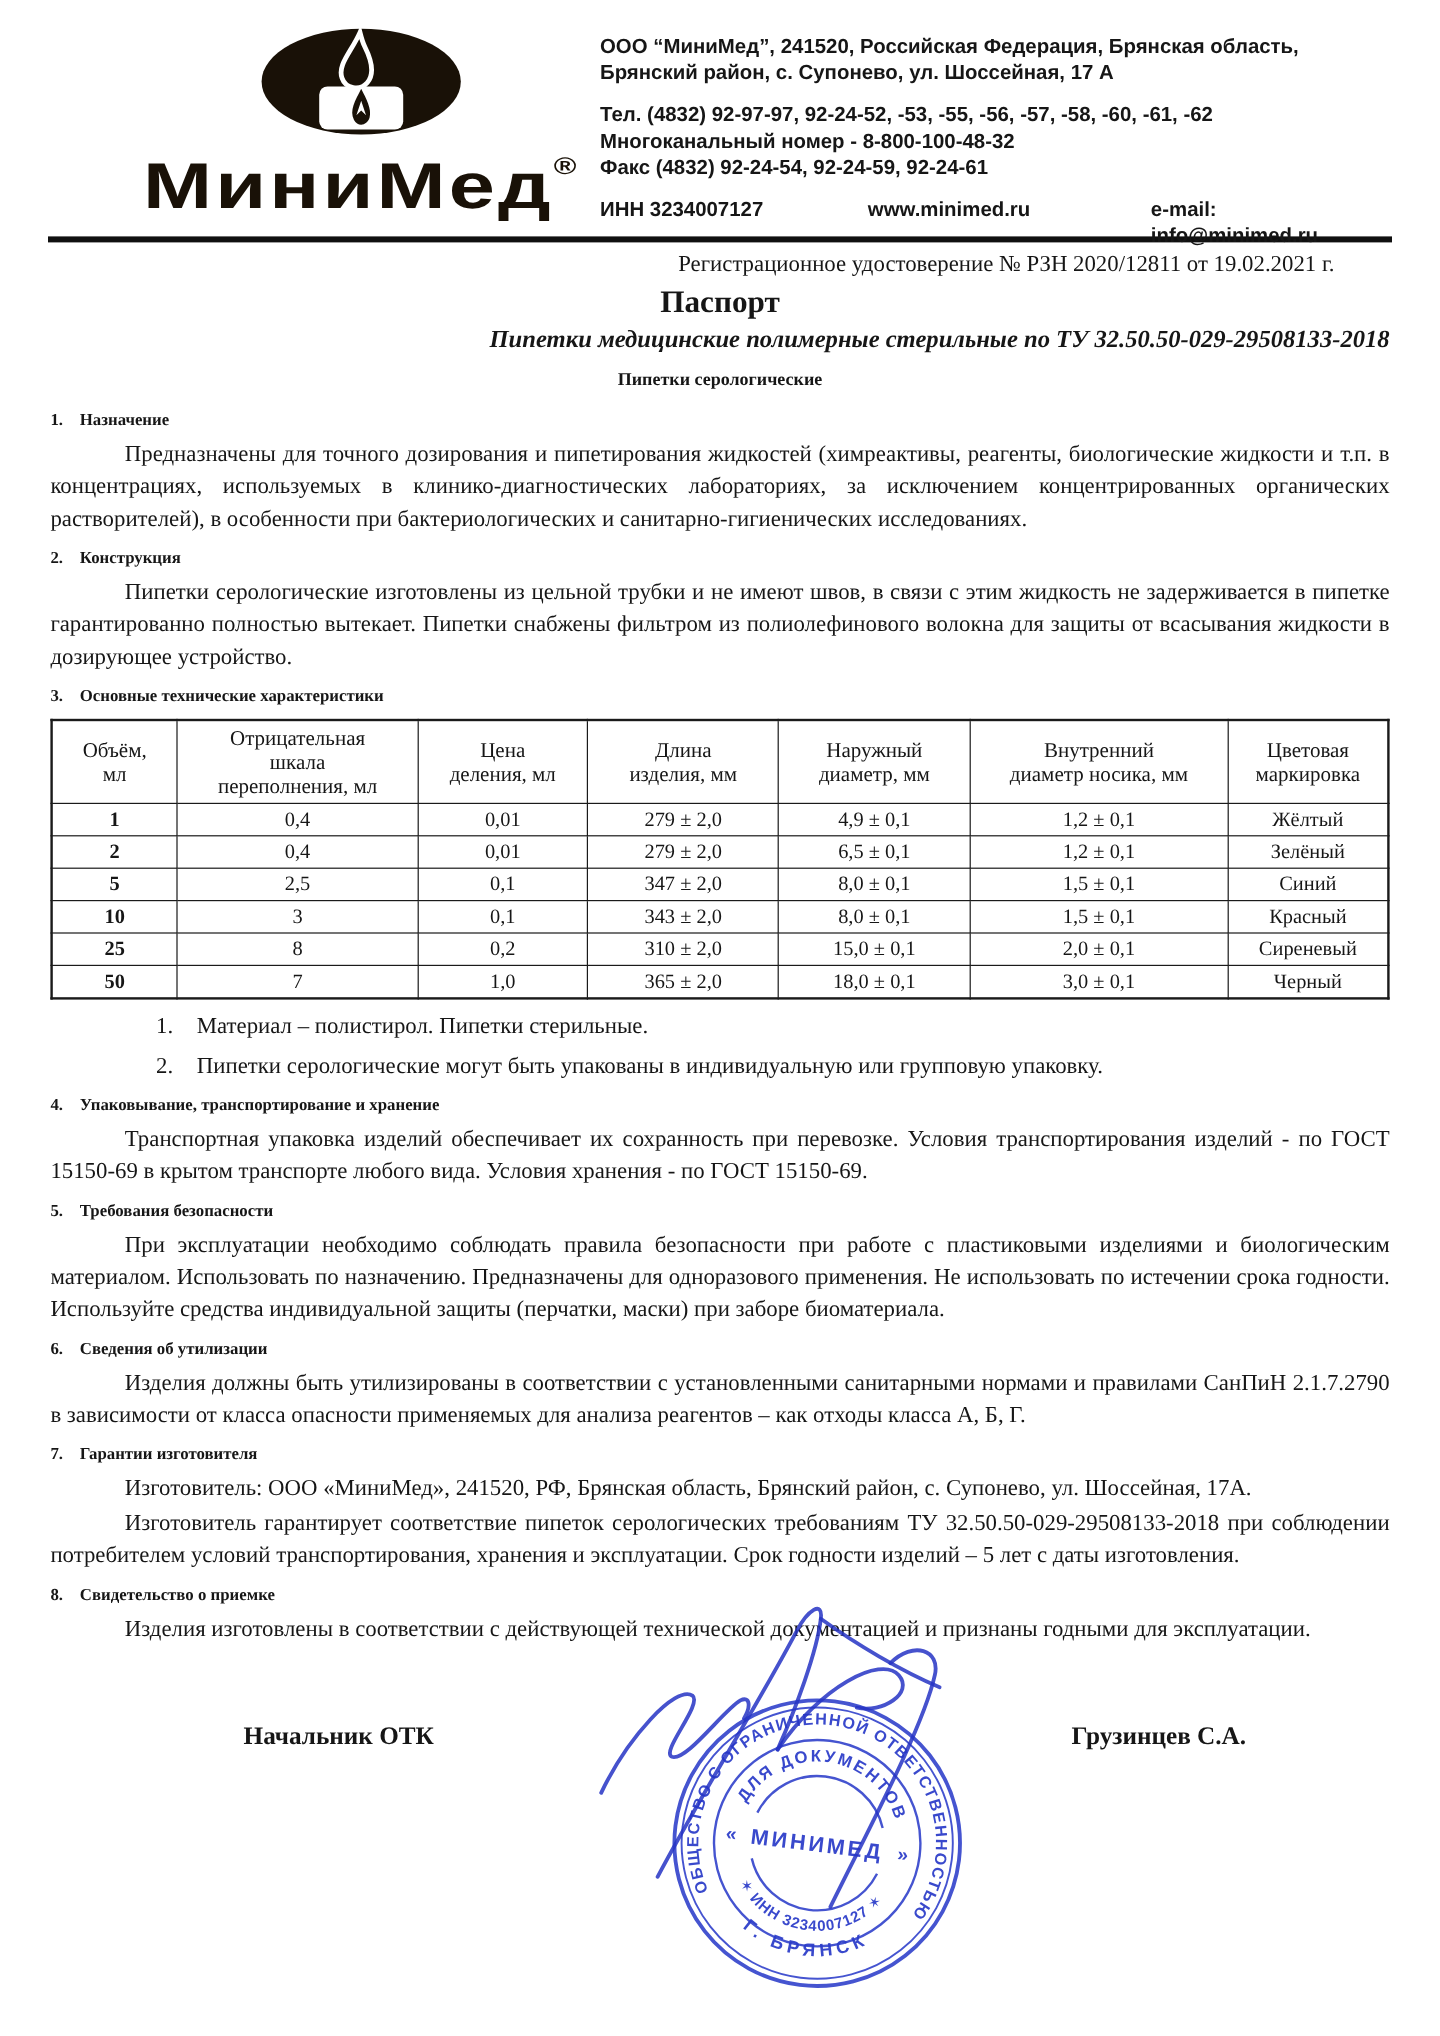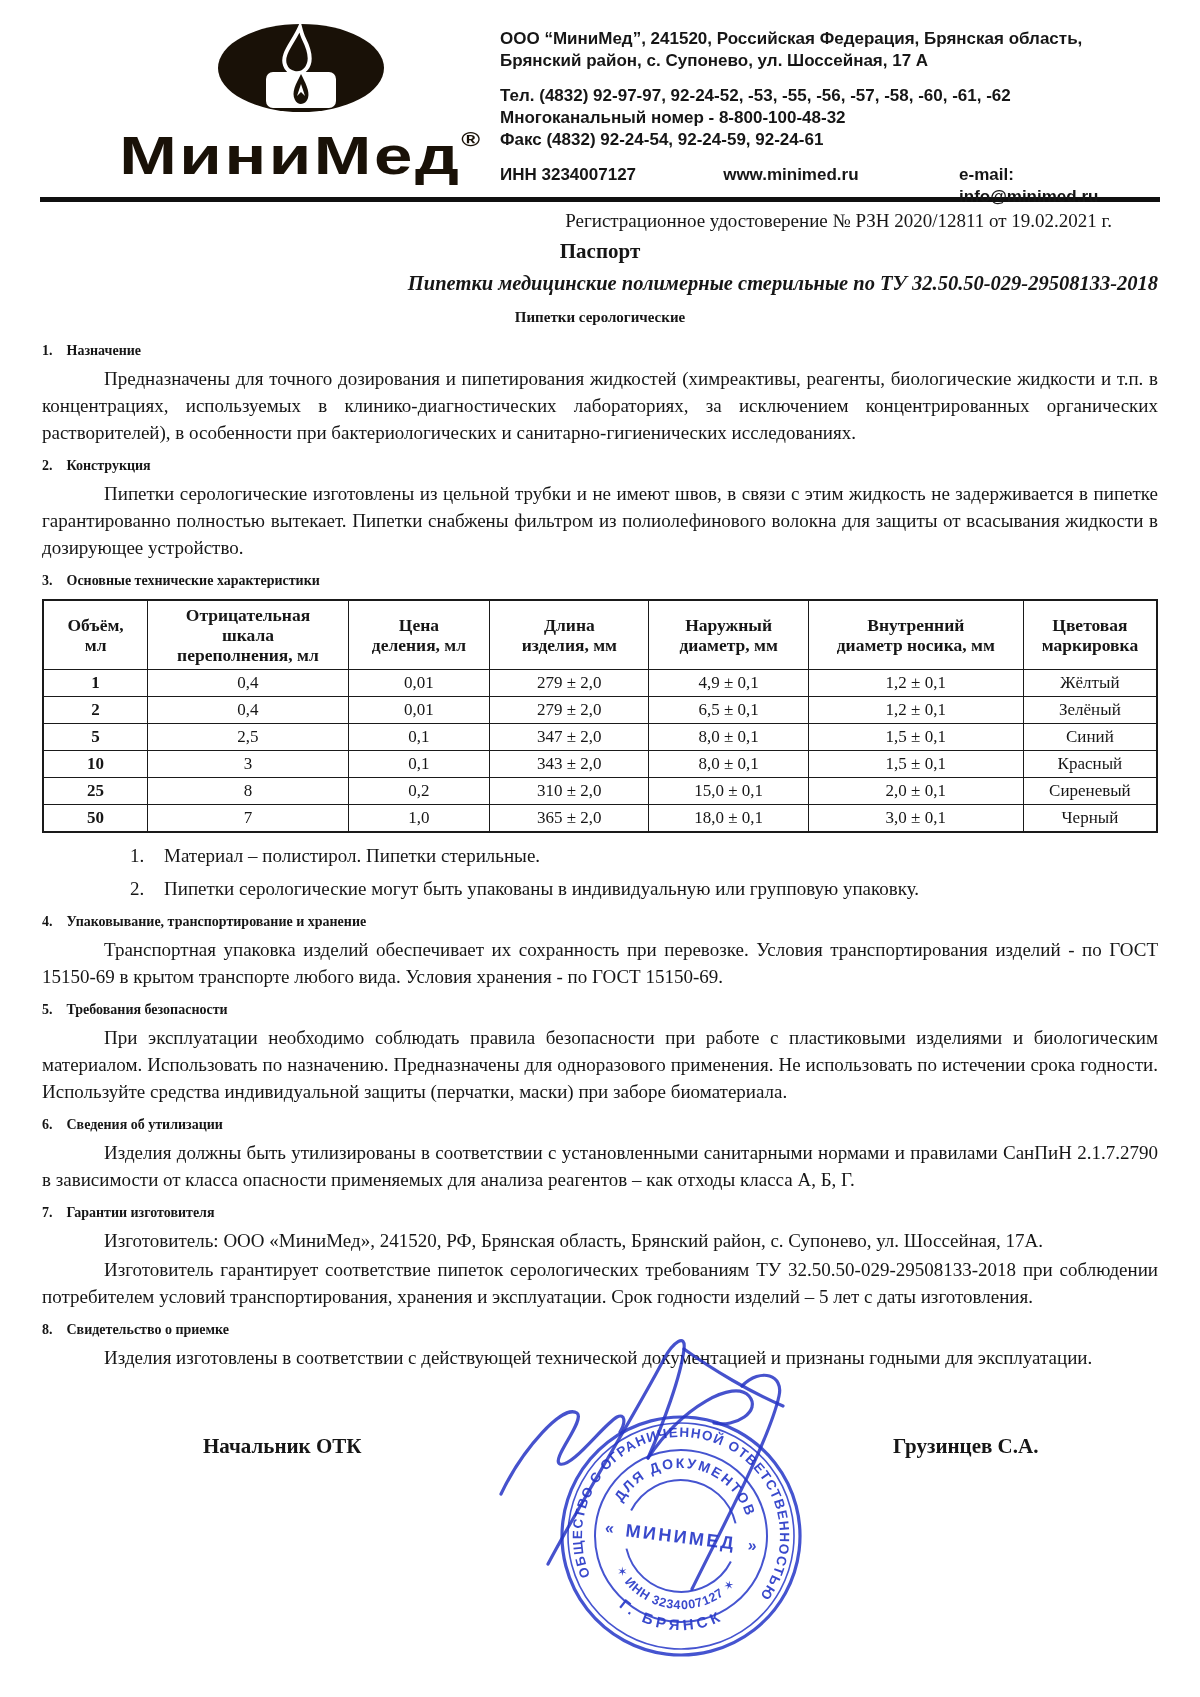--- a/index.html
+++ b/index.html
@@ -21,31 +21,31 @@
                   font-family:"Liberation Sans","DejaVu Sans",sans-serif;
                   font-weight:bold; font-size:17px; line-height:22px; }
   .ci-gap { height:13px; }
   .contact-row { display:flex;gap:43px; }
   .contact-row .ci-inn { width:198px; font-weight:600; }
   .contact-row .ci-web { width:212px; }
   
   .rule { height:5px; background:#101010; margin:0 40px; }
   .content { margin:0 42px; }
   .reg-line { text-align:right; padding-right:46px; font-size:19px; line-height:24px; margin-top:7px; }
-  .doc-title { text-align:center; font-weight:bold; font-size:21px; line-height:27px; margin-top:5px; }
+  .doc-title { text-align:center; font-weight:bold; font-size:26px; line-height:27px; margin-top:5px; }
   .doc-subtitle { text-align:right; font-weight:bold; font-style:italic; font-size:20.5px; line-height:27px; margin-top:5px; }
   .product-name { text-align:center; font-weight:bold; font-size:15px; line-height:27px; margin-top:7px; }
   .sec-h { font-weight:bold; font-size:14px; line-height:22px; margin:9px 0 3px; }
   .sec-num { margin-right:14px; }
   .body-p { margin:2px 0 0 0; text-align:justify; text-indent:62px; font-size:19px; line-height:27px; }
   
   table.specs { width:100%; border-collapse:collapse; margin-top:7px; border:2.5px solid #1a1a1a;
                 font-size:17px; }
   table.specs th, table.specs td { border:1.6px solid #1a1a1a; text-align:center; vertical-align:middle; }
-  table.specs th { font-size:17.5px; font-weight:bold; line-height:20px; height:62px; padding:3px 2px; white-space:pre-line; }
+  table.specs th { font-size:17.5px; font-weight:normal; line-height:20px; height:62px; padding:3px 2px; white-space:pre-line; }
   table.specs td { height:24px; padding:1px 4px; }
   table.specs td:first-child { font-weight:bold; }
   
   .notes { margin:10px 0 0 88px; }
   .note-item { display:flex; font-size:19px; line-height:26px; margin-bottom:7px; }
   .note-num { width:34px; flex:none; }
   
   .sig-left  { position:absolute; left:203px; top:1434px; font-weight:bold; font-size:21px; }
   .sig-right { position:absolute; left:893px; top:1434px; font-weight:bold; font-size:21px;text-align:right; }
   .stamp-svg { position:absolute; left:451px; top:1286px; pointer-events:none; }

